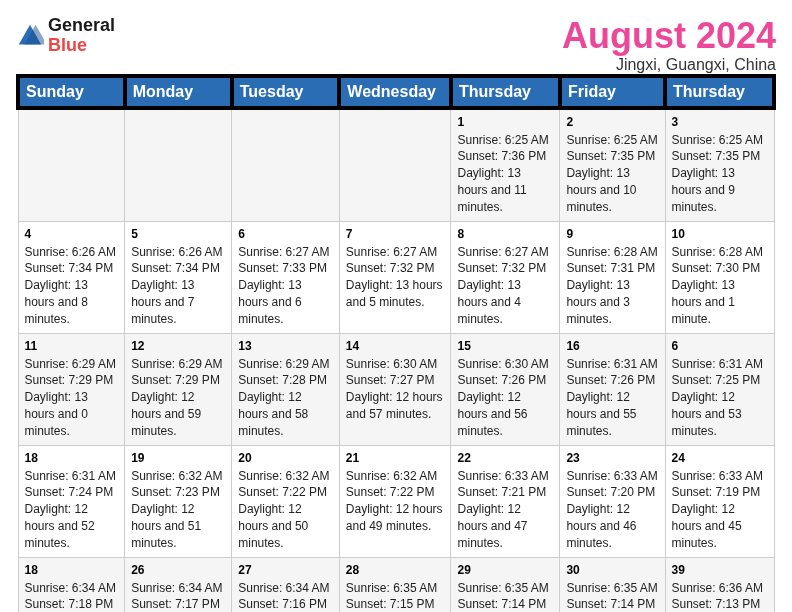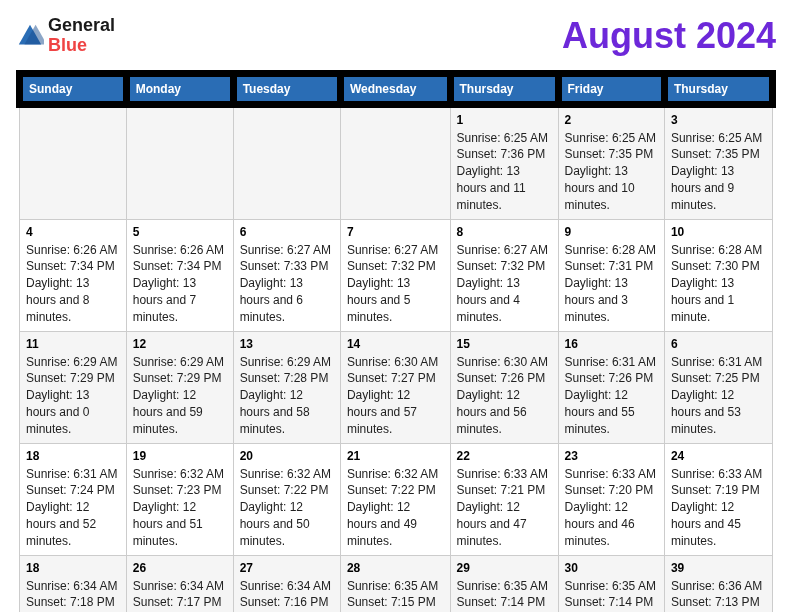--- a/index.html
+++ b/index.html
@@ -7,21 +7,21 @@
       font-family: Arial, sans-serif;
       background: #fff;
       width: 792px;
       min-height: 612px;
       padding: 16px;
     }
     .header {
       display: flex;
       justify-content: space-between;
       align-items: flex-start;
-      margin-bottom: 14px;
+      margin-bottom: 0;
     }
     .logo {
       display: flex;
       align-items: center;
       gap: 4px;
     }
     .logo-text {
       font-size: 18px;
       font-weight: bold;
       color: #1a1a1a;
@@ -29,41 +29,41 @@
     }
     .logo-text span { color: #ef4444; }
     .logo-icon {
       width: 28px;
       height: 28px;
     }
     .title-block { text-align: right; }
     .title-block h1 {
       font-size: 36px;
       font-weight: bold;
-      color: #6d28d9;
+      color: #ec4899;
       line-height: 1.1;
     }
     .title-block h2 {
       font-size: 16px;
       font-weight: normal;
       color: #333;
     }
     table {
       width: 100%;
       border-collapse: collapse;
       font-size: 11px;
     }
     thead tr th {
       background: #2a6db5;
       color: #fff;
       padding: 5px 6px;
       text-align: left;
-      font-size: 12px;
+      font-size: 16px;
       font-weight: bold;
-      border: 7px solid #000000;
+      border: 4px solid #000000;
     }
     tbody tr td {
       border: 1px solid #ccc;
       vertical-align: top;
       padding: 5px 6px;
       width: 113px;
       min-height: 80px;
       background: #fff;
     }
     tbody tr:nth-child(odd) td { background: #f5f5f5; }
@@ -89,20 +89,21 @@
       <polygon points="20,4 36,32 4,32" fill="#2a6db5"></polygon>
       <polygon points="28,4 44,32 12,32" fill="#1a4d8f" opacity="0.5"></polygon>
     </svg>
     <div class="logo-text">
       <div>General</div>
       <div><span>Blue</span></div>
     </div>
   </div>
   <div class="title-block">
     <h1>August 2024</h1>
+    <h2>Jingxi, Guangxi, China</h2>
   </div>
 </div>
 
 <table>
   <thead>
     <tr>
     <th>Sunday</th>
         <th>Monday</th>
         <th>Tuesday</th>
         <th>Wednesday</th>

